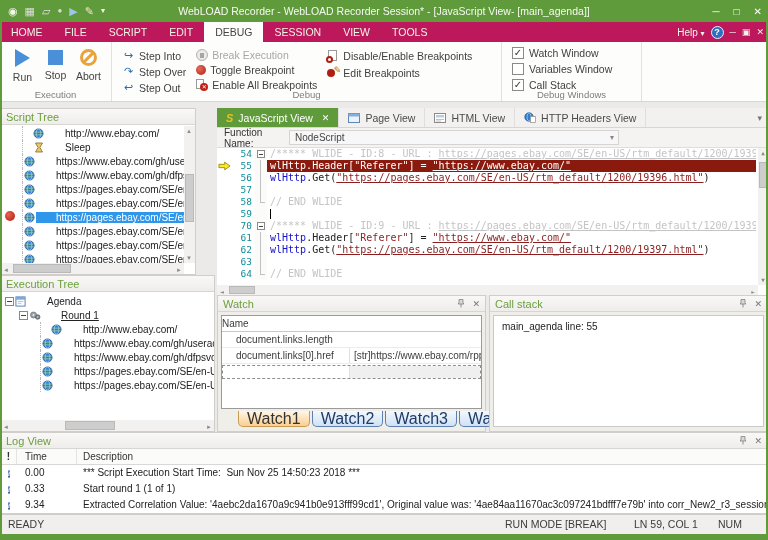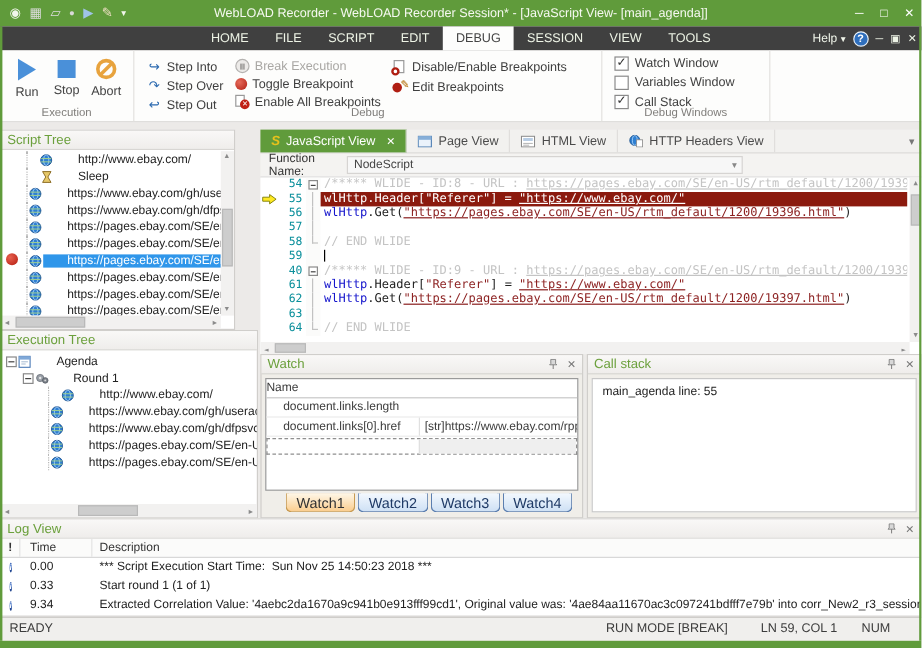--- a/index.html
+++ b/index.html
@@ -7,21 +7,21 @@
   .window { position:relative; width:768px; height:540px; background:#eceae8; font-size:10px; color:#3c3c3c; }
 
   
   .titlebar { position:absolute; left:0; top:0; width:768px; height:22px; background:#609b3b; display:flex; align-items:center; color:#f2f6ec; }
   .qat { display:flex; align-items:center; gap:7px; padding-left:8px; font-size:11px; }
   .qat span { line-height:1; }
   .title { position:absolute; left:50%; transform:translateX(-50%); font-size:10.5px; white-space:nowrap; color:#f6f9f1; }
   .wbtns { position:absolute; right:6px; top:0; height:22px; display:flex; align-items:center; gap:14px; font-size:10px; color:#fff; }
 
   
-  .menubar { position:absolute; left:0; top:22px; width:768px; height:20px; background:#404040; display:flex; align-items:stretch;justify-content:center; }
+  .menubar { position:absolute; left:0; top:22px; width:768px; height:20px; background:#be185d; display:flex; align-items:stretch; }
   .mtab { display:flex; align-items:center; padding:0 11px; color:#eef4e6; font-size:10.5px; cursor:default; }
   .mtab.active { background:#fdfdfc; color:#444; }
   .mright { position:absolute; right:4px; top:0; height:20px; display:flex; align-items:center; gap:6px; color:#f0f5ea; font-size:10px; }
   .helpicon { width:13px; height:13px; border-radius:50%; background:#2f6fbd; border:1px solid #e8f0f8; color:#fff; font-size:9px; font-weight:bold; display:flex; align-items:center; justify-content:center; }
   .mright .mini { font-size:9px; color:#eef4e6; }
 
   
   .ribbon { position:absolute; left:0; top:42px; width:768px; height:60px; background:#fdfdfc; border-bottom:1px solid #d8d6d4; display:flex; }
   .rgroup { position:relative; height:100%; border-right:1px solid #e3e1df; padding:4px 6px 12px 6px; }
   .glabel { position:absolute; bottom:1px; left:0; right:0; text-align:center; color:#7f7d7a; font-size:9.5px; }
@@ -114,21 +114,21 @@
   .wtable { position:absolute; left:3px; right:3px; top:19px; bottom:22px; background:#fff; border:1px solid #9a9a9a; font-size:10px; }
   .wrow { display:flex; height:16px; line-height:16px; border-bottom:1px solid #ececec; }
   .wrow.head { border-bottom:1px solid #c8c8c8; }
   .wc1 { width:49%; padding-left:0; overflow:hidden; white-space:nowrap; }
   .wc2 { flex:1; border-left:1px solid #e0e0e0; padding-left:4px; overflow:hidden; white-space:nowrap; }
   .wrow.head .wc2 { border-left:1px solid #d0d0d0; }
   .wrow.data .wc1 { padding-left:14px; }
   .wdash { height:14px; border:1px dashed #8f8f8f; display:flex; margin-top:1px; }
   .wdash .wc2 { background:#efefef; }
   .wtabs { position:absolute; left:0; right:0; bottom:2px; height:18px; display:flex; align-items:flex-start; padding-left:20px; gap:2px; }
-  .wtab { height:16px; padding:4px 8px; font-size:12px; display:flex; align-items:center; border:1px solid #5c7fb0; border-top:none; border-radius:0 0 5px 5px; background:linear-gradient(#f3f8fe,#cfe1f5); color:#1f3a66; }
+  .wtab { height:16px; padding:4px 8px; font-size:16px; display:flex; align-items:center; border:1px solid #5c7fb0; border-top:none; border-radius:0 0 5px 5px; background:linear-gradient(#f3f8fe,#cfe1f5); color:#1f3a66; }
   .wtab.active { background:linear-gradient(#fef7e8,#fbce8f); border-color:#c89b52; color:#333; }
 
   
   .callstack { left:489px; top:295px; width:279px; height:137px; background:#f0eee9; }
   .csbody { position:absolute; left:3px; right:3px; top:19px; bottom:4px; background:#fff; border:1px solid #c8c8c8; font-size:10px; color:#222; padding:5px 0 0 8px; }
 
   
   .logview { left:0px; top:432px; width:768px; height:82px; }
   .loghead { display:flex; height:16px; line-height:16px; background:#fbfbfa; border-bottom:1px solid #d8d8d8; font-size:10px; color:#333; }
   .lc0 { width:16px; text-align:center; border-right:1px solid #e4e4e4; font-weight:bold; }
@@ -410,21 +410,21 @@
           <span class="ebox"></span>
           <span class="ticon">
             <svg width="11" height="11" viewBox="0 0 12 12">
               <rect x="1" y="1" width="10" height="10" fill="#fff" stroke="#4a7ab5"></rect>
               <rect x="1" y="1" width="10" height="3" fill="#7fa8d8"></rect>
               <path d="M3 6h6M3 8h4" stroke="#9ab2cc" stroke-width="0.8"></path>
             </svg>
           </span>
           <span class="lbl">Agenda</span>
         </div>
-      <div class="trow" style="padding-left:14px;">
+      <div class="trow" style="padding-left:14px;text-decoration:underline;">
           <span class="ebox"></span>
           <span class="ticon">
             <svg width="12" height="11" viewBox="0 0 12 11">
               <circle cx="4.5" cy="5" r="3" fill="#9aa0a8" stroke="#6a7078" stroke-width="0.7"></circle>
               <circle cx="8.7" cy="7" r="2.3" fill="#7c828a" stroke="#585e66" stroke-width="0.7"></circle>
               <circle cx="4.5" cy="5" r="1" fill="#e8e8e8"></circle>
               <circle cx="8.7" cy="7" r="0.8" fill="#d8d8d8"></circle>
             </svg>
           </span>
           <span class="lbl">Round 1</span>
@@ -542,21 +542,21 @@
 
   <div class="code">
     <div class="crow"><span class="gA"></span><span class="gN">54</span><span class="gF"><span class="fbox"></span></span><span class="ct"><span class="cmt">/***** WLIDE - ID:8 - URL : </span><span class="cmtlnk">https://pages.ebay.com/SE/en-US/rtm_default/1200/19396.html</span></span></div>
     <div class="crow current"><span class="gA"><svg width="13" height="10" viewBox="0 0 14 10">
             <path d="M1 3.2h6.2V0.8L13 5 7.2 9.2V6.8H1z" fill="#ffe923" stroke="#7a7a00" stroke-width="0.8"></path>
           </svg></span><span class="gN">55</span><span class="gF"><span class="fline"></span></span><span class="ct"><span>wlHttp.Header["Referer"] = </span><span class="curlnk">"https://www.ebay.com/"</span></span></div>
     <div class="crow"><span class="gA"></span><span class="gN">56</span><span class="gF"><span class="fline"></span></span><span class="ct"><span class="kw">wlHttp</span><span class="pl">.Get(</span><span class="lnk">"https://pages.ebay.com/SE/en-US/rtm_default/1200/19396.html"</span><span class="pl">)</span></span></div>
     <div class="crow"><span class="gA"></span><span class="gN">57</span><span class="gF"><span class="fline"></span></span><span class="ct"></span></div>
     <div class="crow"><span class="gA"></span><span class="gN">58</span><span class="gF"><span class="fend"></span></span><span class="ct"><span class="cmt">// END WLIDE</span></span></div>
     <div class="crow"><span class="gA"></span><span class="gN">59</span><span class="gF"></span><span class="ct"><span class="caret"></span></span></div>
-    <div class="crow"><span class="gA"></span><span class="gN">40</span><span class="gF"><span class="fbox"></span></span><span class="ct"><span class="cmt">/***** WLIDE - ID:9 - URL : </span><span class="cmtlnk">https://pages.ebay.com/SE/en-US/rtm_default/1200/19397.html</span></span></div>
+    <div class="crow"><span class="gA"></span><span class="gN">70</span><span class="gF"><span class="fbox"></span></span><span class="ct"><span class="cmt">/***** WLIDE - ID:9 - URL : </span><span class="cmtlnk">https://pages.ebay.com/SE/en-US/rtm_default/1200/19397.html</span></span></div>
     <div class="crow"><span class="gA"></span><span class="gN">61</span><span class="gF"><span class="fline"></span></span><span class="ct"><span class="kw">wlHttp</span><span class="pl">.Header[</span><span class="str">"Referer"</span><span class="pl">] = </span><span class="lnk">"https://www.ebay.com/"</span></span></div>
     <div class="crow"><span class="gA"></span><span class="gN">62</span><span class="gF"><span class="fline"></span></span><span class="ct"><span class="kw">wlHttp</span><span class="pl">.Get(</span><span class="lnk">"https://pages.ebay.com/SE/en-US/rtm_default/1200/19397.html"</span><span class="pl">)</span></span></div>
     <div class="crow"><span class="gA"></span><span class="gN">63</span><span class="gF"><span class="fline"></span></span><span class="ct"></span></div>
     <div class="crow"><span class="gA"></span><span class="gN">64</span><span class="gF"><span class="fend"></span></span><span class="ct"><span class="cmt">// END WLIDE</span></span></div>
     <div class="sb" style="right:0; top:0; width:10px; bottom:10px;">
       <span class="ar" style="top:0;">▲</span>
       <div class="thumb" style="left:1px; right:1px; top:14px; height:26px;"></div>
       <span class="ar" style="bottom:0;">▼</span>
     </div>
     <div class="sb" style="left:0; bottom:0; height:10px; right:10px;">

